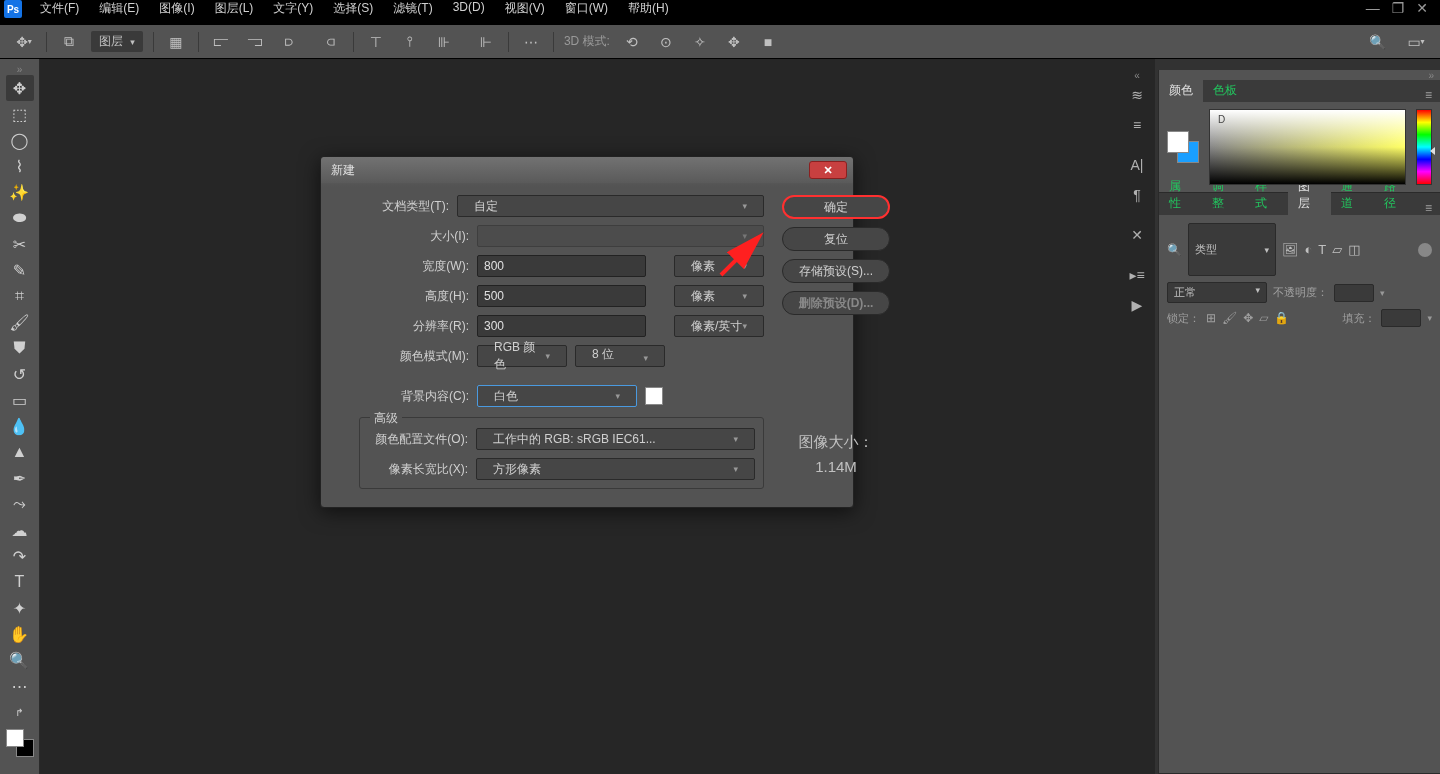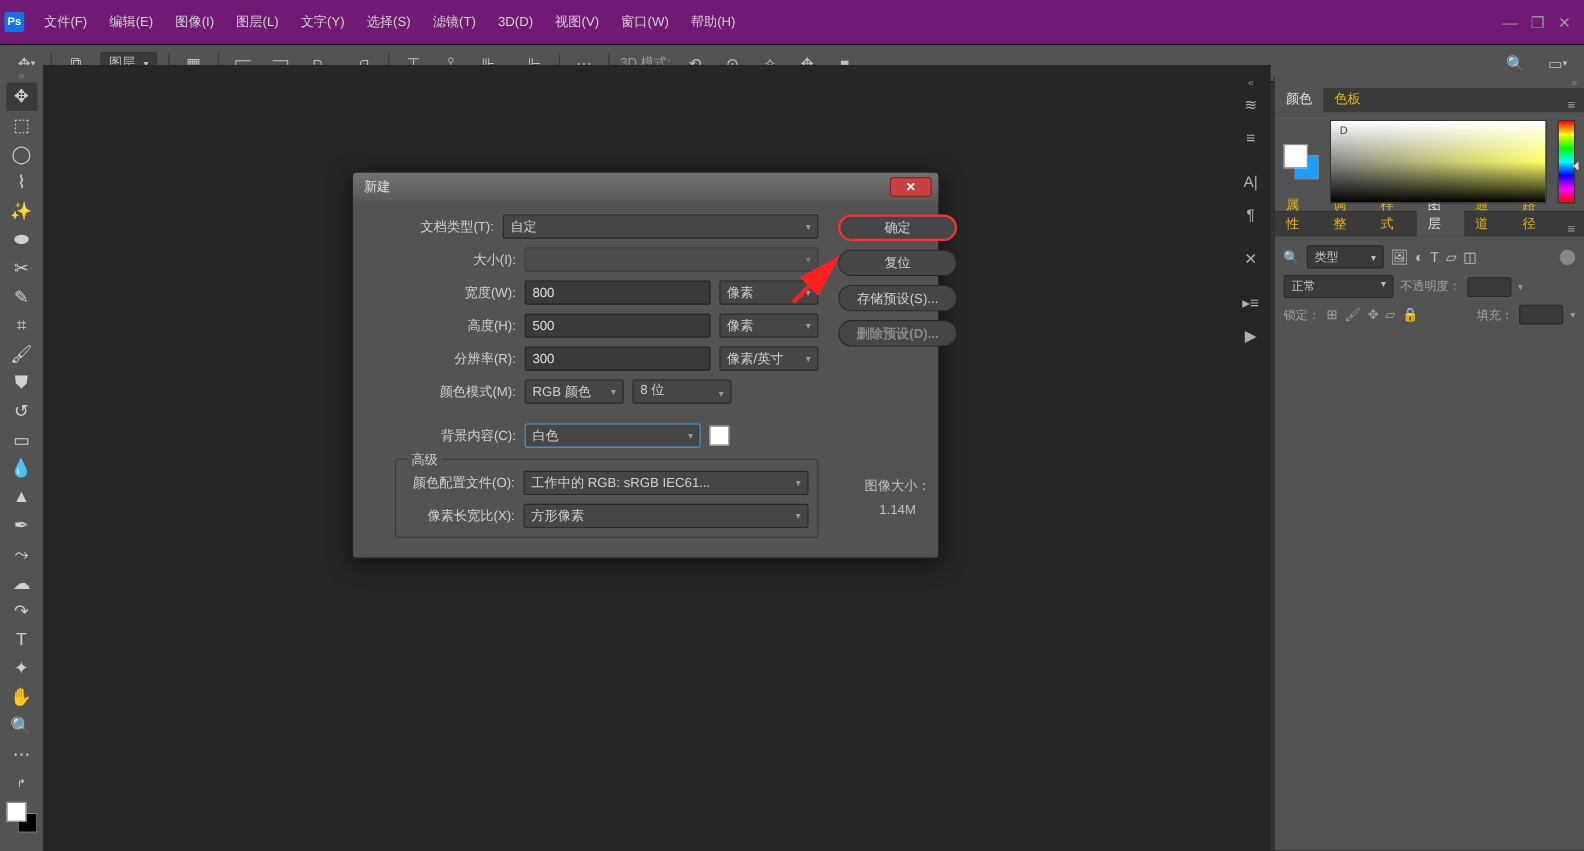--- a/index.html
+++ b/index.html
@@ -1,19 +1,19 @@
 <!DOCTYPE html>
 <html><head>
 <meta charset="utf-8">
 <style>
 * { margin: 0; padding: 0; box-sizing: border-box; font-family: "Microsoft YaHei", sans-serif; }
 body { width: 1440px; height: 774px; background: #323232; color: #d0d0d0; font-size: 12px; overflow: hidden; position: relative; }
 
 
-.menubar { height: 41px; background: #701a75; display: flex; align-items: center; padding: 0 4px; border-bottom: 1px solid #000; }
+.menubar { height: 25px; background: #000000; display: flex; padding: 0 4px; border-bottom: 1px solid #000; }
 .menubar .logo { width: 18px; height: 18px; background: #1473e6; color: #fff; font-size: 10px; font-weight: bold; display: flex; align-items: center; justify-content: center; margin-right: 8px; border-radius: 2px; }
 .menubar .menu-item { padding: 0 10px; color: #d0d0d0; cursor: pointer; font-size: 12px; }
 .menubar .window-controls { margin-left: auto; display: flex; gap: 12px; padding-right: 8px; }
 .menubar .window-controls span { cursor: pointer; font-size: 14px; color: #999; }
 
 
 .optionsbar { height: 34px; background: #535353; display: flex; align-items: center; padding: 0 12px; gap: 10px; border-bottom: 1px solid #000; }
 .optionsbar .tool-icon { width: 24px; height: 24px; display: flex; align-items: center; justify-content: center; color: #c0c0c0; font-size: 14px; }
 .optionsbar .divider { width: 1px; height: 20px; background: #3a3a3a; }
 .optionsbar .layer-select { background: #3a3a3a; color: #c0c0c0; padding: 2px 8px; border-radius: 2px; font-size: 12px; }
@@ -38,38 +38,38 @@
 .right-icon-strip .strip-item { height: 30px; display: flex; align-items: center; justify-content: center; color: #b0b0b0; font-size: 14px; cursor: pointer; }
 .right-icon-strip .gap { height: 10px; }
 
 
 .right-panels { position: absolute; top: 70px; right: 0; width: 282px; bottom: 0; background: #535353; border-left: 1px solid #2a2a2a; display: flex; flex-direction: column; }
 .right-panels .handle-bar { height: 10px; text-align: right; color: #888; font-size: 10px; padding-right: 6px; }
 
 
 .panel-group { border-bottom: 1px solid #2a2a2a; }
 .panel-tabs { display: flex; background: #3a3a3a; height: 22px; align-items: flex-end; }
-.panel-tabs .tab { padding: 3px 10px; color: #eab308; font-size: 12px; cursor: pointer; }
+.panel-tabs .tab { padding: 3px 10px; color: #22c55e; font-size: 12px; cursor: pointer; }
 .panel-tabs .tab.active { background: #535353; color: #e0e0e0; }
 .panel-tabs .tab-menu { margin-left: auto; padding: 0 8px; color: #a0a0a0; cursor: pointer; }
 .panel-body { padding: 8px; }
 
 
 .color-panel { display: flex; gap: 10px; align-items: center; height: 90px; }
 .color-swatch-stack { position: relative; width: 32px; height: 32px; }
 .color-swatch-stack .front { position: absolute; top: 0; left: 0; width: 22px; height: 22px; background: #fff; border: 1px solid #888; }
 .color-swatch-stack .back { position: absolute; bottom: 0; right: 0; width: 22px; height: 22px; background: #1a9fff; border: 1px solid #888; }
 .color-spectrum { flex: 1; height: 76px; background: linear-gradient(to bottom, #fff 0%, rgba(255,255,255,0) 50%, #000 100%), linear-gradient(to right, #888, #ffff66); border: 1px solid #333; position: relative; }
 .color-spectrum .cursor-d { position: absolute; top: 4px; left: 8px; font-size: 10px; color: #444; }
 .hue-strip { width: 16px; height: 76px; background: linear-gradient(to bottom, #ff0000, #ffff00, #00ff00, #00ffff, #0000ff, #ff00ff, #ff0000); border: 1px solid #333; position: relative; }
 .hue-strip .marker { position: absolute; right: -4px; top: 50%; width: 0; height: 0; border-top: 4px solid transparent; border-bottom: 4px solid transparent; border-right: 5px solid #ddd; }
 
 
 .layers-panel .search-row { display: flex; align-items: center; gap: 6px; margin-bottom: 6px; }
-.layers-panel .search-select { flex: 0 0 auto; background: #3a3a3a; border: 1px solid #2a2a2a; color: #c0c0c0; padding: 2px 6px; font-size: 11px; width: 70px; display: flex; align-items: center; justify-content: space-between; border-radius: 2px; }
+.layers-panel .search-select { flex: 0 0 auto; background: #3a3a3a; border: 1px solid #2a2a2a; color: #c0c0c0; padding: 18px 6px; font-size: 11px; width: 88px; display: flex; align-items: center; justify-content: space-between; border-radius: 2px; }
 .layers-panel .filter-icons { display: flex; gap: 6px; font-size: 13px; cursor: pointer; color: #c0c0c0; }
 .layers-panel .filter-toggle { margin-left: auto; width: 14px; height: 14px; border-radius: 50%; background: #888; }
 .layers-panel .blend-row { display: flex; align-items: center; gap: 6px; margin-bottom: 6px; }
 .layers-panel .blend-select { background: #3a3a3a; border: 1px solid #2a2a2a; color: #c0c0c0; padding: 2px 6px; font-size: 11px; width: 100px; display: flex; justify-content: space-between; border-radius: 2px; }
 .layers-panel .opacity-label { color: #a0a0a0; font-size: 11px; }
 .layers-panel .opacity-input { background: #3a3a3a; border: 1px solid #2a2a2a; width: 40px; height: 18px; border-radius: 2px; }
 .layers-panel .lock-row { display: flex; align-items: center; gap: 6px; font-size: 11px; color: #a0a0a0; }
 .layers-panel .lock-icons { display: flex; gap: 6px; font-size: 12px; }
 
 
@@ -77,33 +77,33 @@
 .dialog .titlebar { height: 26px; display: flex; align-items: center; padding: 0 6px; background: linear-gradient(to bottom, #727272, #5a5a5a); border-radius: 4px 4px 0 0; }
 .dialog .titlebar .title { color: #e0e0e0; font-size: 12px; padding-left: 4px; }
 .dialog .titlebar .close-btn { margin-left: auto; width: 38px; height: 18px; background: #c84040; border: 1px solid #8a2020; border-radius: 3px; color: #fff; display: flex; align-items: center; justify-content: center; font-size: 11px; cursor: pointer; font-weight: bold; }
 .dialog .dialog-body { padding: 12px 18px 18px 18px; display: flex; gap: 18px; }
 .dialog .form-col { flex: 1; }
 .dialog .button-col { width: 120px; display: flex; flex-direction: column; gap: 8px; align-items: center; }
 .dialog .form-row { display: flex; align-items: center; gap: 8px; margin-bottom: 8px; }
 .dialog .form-label { width: 110px; text-align: right; color: #d0d0d0; font-size: 12px; }
 .dialog .text-input { flex: 1; background: #3a3a3a; border: 1px solid #222; color: #e0e0e0; padding: 3px 6px; font-size: 12px; border-radius: 2px; height: 22px; }
 .dialog .text-input.num { flex: 0 0 90px; }
-.dialog .select { background: #464646; border: 1px solid #2a2a2a; color: #d0d0d0; padding: 3px 6px; font-size: 12px; border-radius: 2px; height: 22px; display: flex; align-items: center; justify-content: space-between; cursor: pointer; }
+.dialog .select { background: #464646; border: 1px solid #2a2a2a; color: #d0d0d0; padding: 3px 16px; font-size: 12px; border-radius: 2px; height: 22px; display: flex; align-items: center; justify-content: space-between; cursor: pointer; }
 .dialog .select.wide { flex: 1; }
-.dialog .select.unit { flex: 0 0 90px; }
+.dialog .select.unit { flex: 0 0 90px; margin-left: 20px; }
 .dialog .select.bit { flex: 0 0 90px; align-items: flex-end; }
 .dialog .select .caret { font-size: 9px; color: #999; }
 .dialog .select.bordered { border: 1px solid #4a9ae0; justify-content: space-between; }
 .dialog .swatch-preview { width: 18px; height: 18px; background: #fff; border: 1px solid #888; }
 .dialog .advanced-box { border: 1px solid #3a3a3a; border-radius: 3px; padding: 10px 8px 8px 8px; margin-top: 10px; position: relative; }
 .dialog .advanced-box .legend { position: absolute; top: -8px; left: 10px; background: #535353; padding: 0 4px; color: #d0d0d0; font-size: 12px; }
 .dialog .btn { width: 108px; height: 24px; background: #464646; border: 1px solid #2a2a2a; border-radius: 12px; color: #d0d0d0; display: flex; align-items: center; justify-content: center; font-size: 12px; cursor: pointer; }
 .dialog .btn.primary { border: 2px solid #ff3030; }
 .dialog .btn.disabled { color: #888; cursor: default; font-weight: bold; }
-.dialog .info-text { text-align: center; color: #c0c0c0; font-size: 12px; margin-top: 30px; }
+.dialog .info-text { text-align: center; color: #c0c0c0; font-size: 15px; margin-top: 30px; }
 
 
 .red-arrow { position: absolute; top: 230px; left: 716px; pointer-events: none; }
 .red-arrow svg { overflow: visible; }
 
 
 .flyout-arrow-r { position: absolute; top: 70px; right: 0; font-size: 10px; color: #888; }
 </style>
 </head>
 <body>

